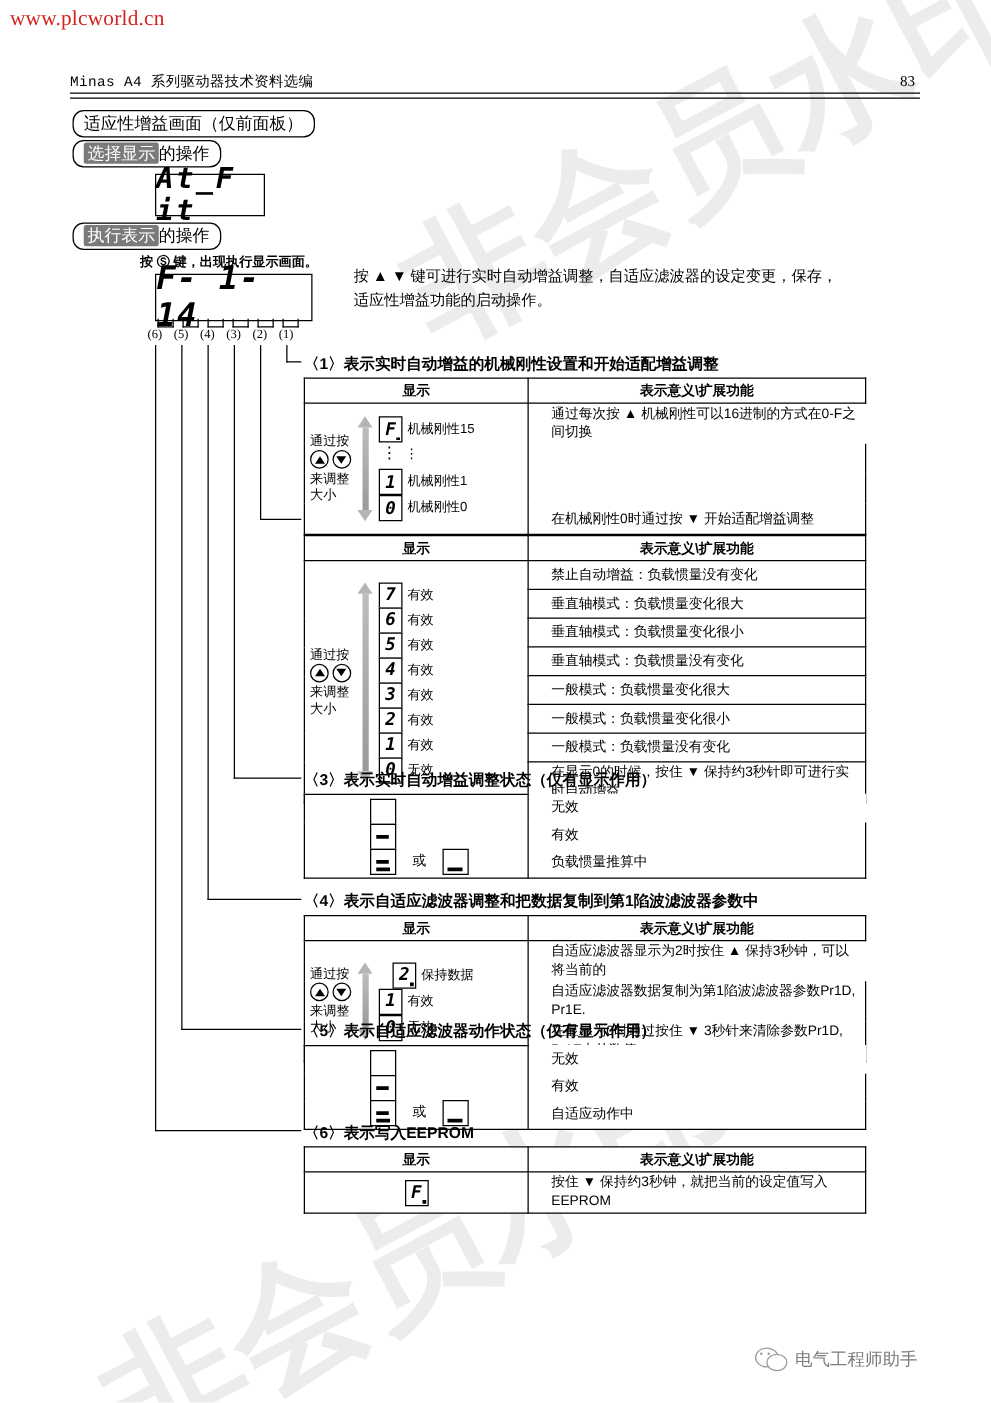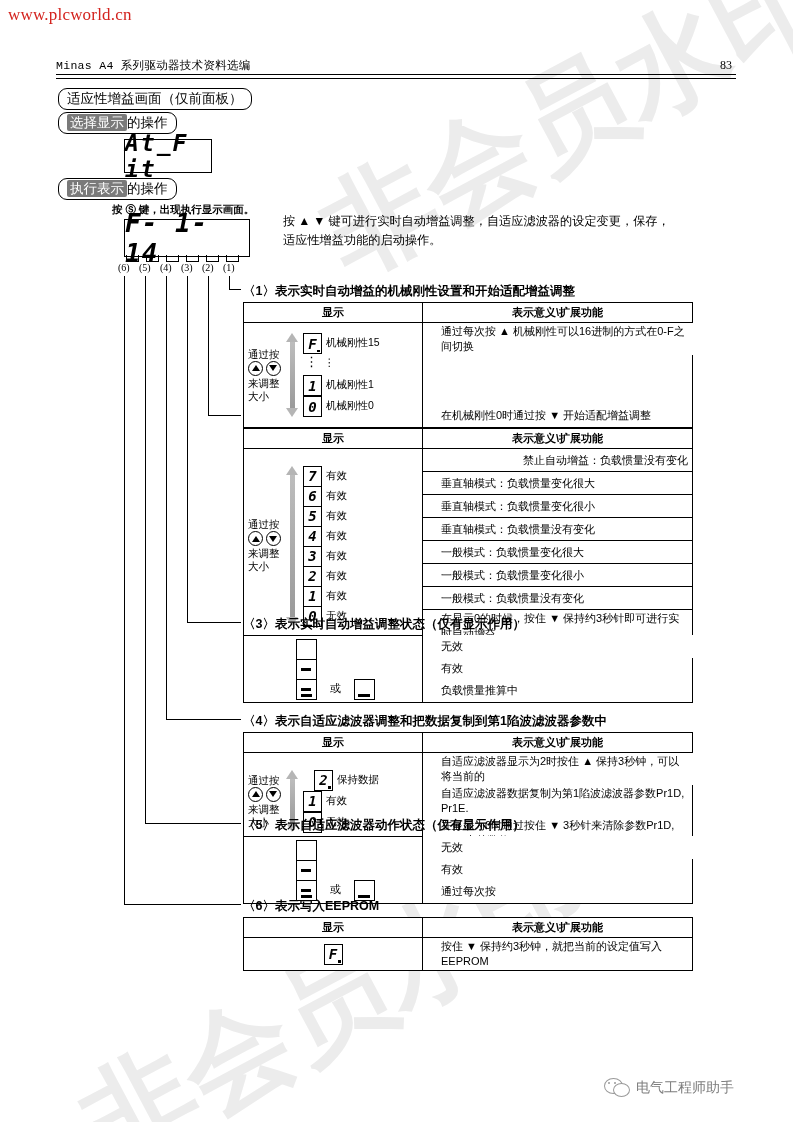--- a/index.html
+++ b/index.html
@@ -312,21 +312,21 @@
             <div style="height:20px;"><span class="cell">6</span><span class="rowlbl">有效</span></div>
             <div style="height:20px;"><span class="cell">5</span><span class="rowlbl">有效</span></div>
             <div style="height:20px;"><span class="cell">4</span><span class="rowlbl">有效</span></div>
             <div style="height:20px;"><span class="cell">3</span><span class="rowlbl">有效</span></div>
             <div style="height:20px;"><span class="cell">2</span><span class="rowlbl">有效</span></div>
             <div style="height:20px;"><span class="cell">1</span><span class="rowlbl">有效</span></div>
             <div style="height:20px;"><span class="cell">0</span><span class="rowlbl">无效</span></div>
           </div>
         </div>
       </td>
-      <td class="mean" style="height:20px;text-align:right;">禁止自动增益：负载惯量没有变化</td>
+      <td class="mean" style="height:20px;">禁止自动增益：负载惯量没有变化</td>
     </tr>
     <tr>
           <td class="mean" style="height:20px;">垂直轴模式：负载惯量变化很大</td>
         </tr>
     <tr>
           <td class="mean" style="height:20px;">垂直轴模式：负载惯量变化很小</td>
         </tr>
     <tr>
           <td class="mean" style="height:20px;">垂直轴模式：负载惯量没有变化</td>
         </tr>
@@ -424,21 +424,21 @@
             <span class="segbox"><span class="botthin"></span></span>
           </div>
         </div>
       </td>
       <td class="mean nb" style="border-bottom:none !important;height:20px;">无效</td>
     </tr>
     <tr>
           <td class="mean" style="border-top:none !important;border-bottom:none !important;height:20px;">有效</td>
         </tr>
     <tr>
-          <td class="mean" style="border-top:none !important;height:20px;">通过每次按</td>
+          <td class="mean" style="border-top:none !important;height:20px;">自适应动作中</td>
         </tr>
   </tbody>
     </table>
 
   <div class="sect" style="left:243px;top:898px;">〈6〉表示写入EEPROM</div>
   <table class="t" style="left:243px;top:917px;width:450px;">
     <tbody>
         <tr>
       <th class="cdisp">显示</th>
       <th class="cmean">表示意义\扩展功能</th>

